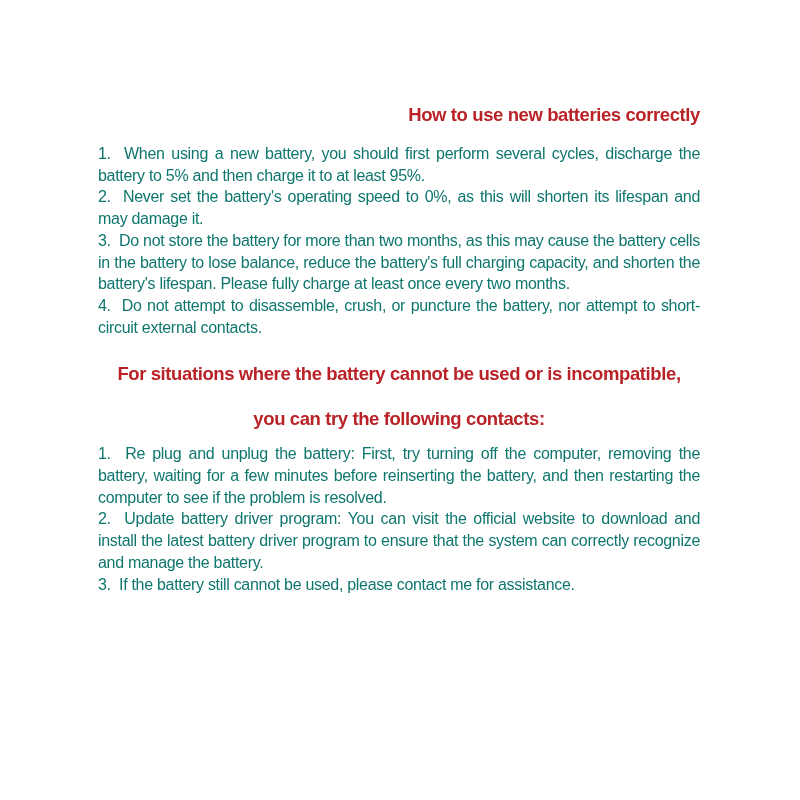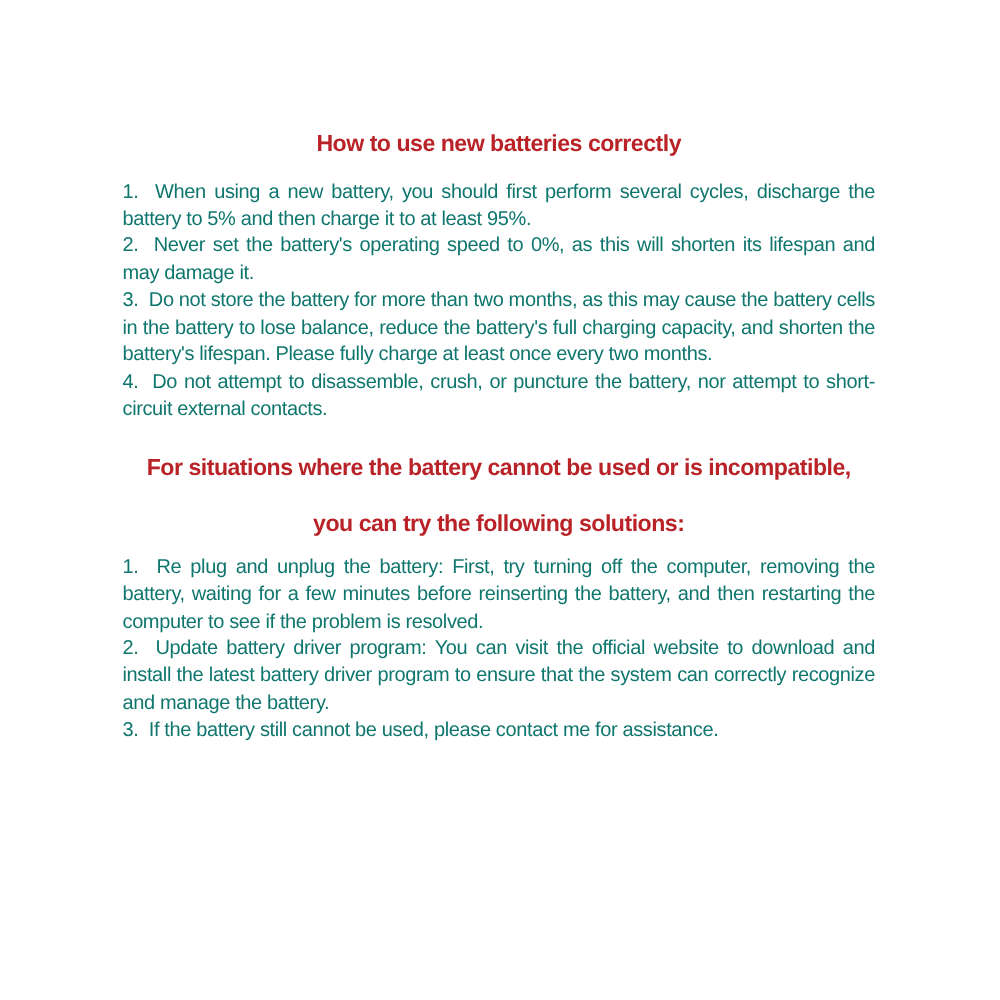--- a/index.html
+++ b/index.html
@@ -24,20 +24,21 @@
     margin: 0;
     font-size: 18.5px;
     font-weight: bold;
     line-height: 22px;
     letter-spacing: -0.4px;
     text-align: center;
     color: #b92328;
   }
   .h-title {
     margin-bottom: 17px;
+    text-align: right;
   }
   .h-situations {
     margin-top: 25px;
     margin-bottom: 23px;
   }
   .h-solutions {
     margin-bottom: 13px;
   }
   .doc-paragraph {
     margin: 0;
@@ -57,20 +58,20 @@
     <h1 class="doc-heading h-title">How to use new batteries correctly</h1>
 
     <p class="doc-paragraph">1.&nbsp; When using a new battery, you should first perform several cycles, discharge the battery to 5% and then charge it to at least 95%.</p>
     <p class="doc-paragraph">2.&nbsp; Never set the battery's operating speed to 0%, as this will shorten its lifespan and may damage it.</p>
     <p class="doc-paragraph">3.&nbsp; Do not store the battery for more than two months, as this may cause the battery cells in the battery to lose balance, reduce the battery's full charging capacity, and shorten the battery's lifespan. Please fully charge at least once every two months.</p>
     <p class="doc-paragraph">4.&nbsp; Do not attempt to disassemble, crush, or puncture the battery, nor attempt to short-circuit external contacts.</p>
   </section>
 
   <section>
     <h2 class="doc-heading h-situations">For situations where the battery cannot be used or is incompatible,</h2>
-    <h2 class="doc-heading h-solutions">you can try the following solutions:</h2>
+    <h2 class="doc-heading h-solutions">you can try the following contacts:</h2>
 
     <p class="doc-paragraph">1.&nbsp; Re plug and unplug the battery: First, try turning off the computer, removing the battery, waiting for a few minutes before reinserting the battery, and then restarting the computer to see if the problem is resolved.</p>
     <p class="doc-paragraph">2.&nbsp; Update battery driver program: You can visit the official website to download and install the latest battery driver program to ensure that the system can correctly recognize and manage the battery.</p>
     <p class="doc-paragraph">3.&nbsp; If the battery still cannot be used, please contact me for assistance.</p>
   </section>
 
 </div>
 
 </body></html>

